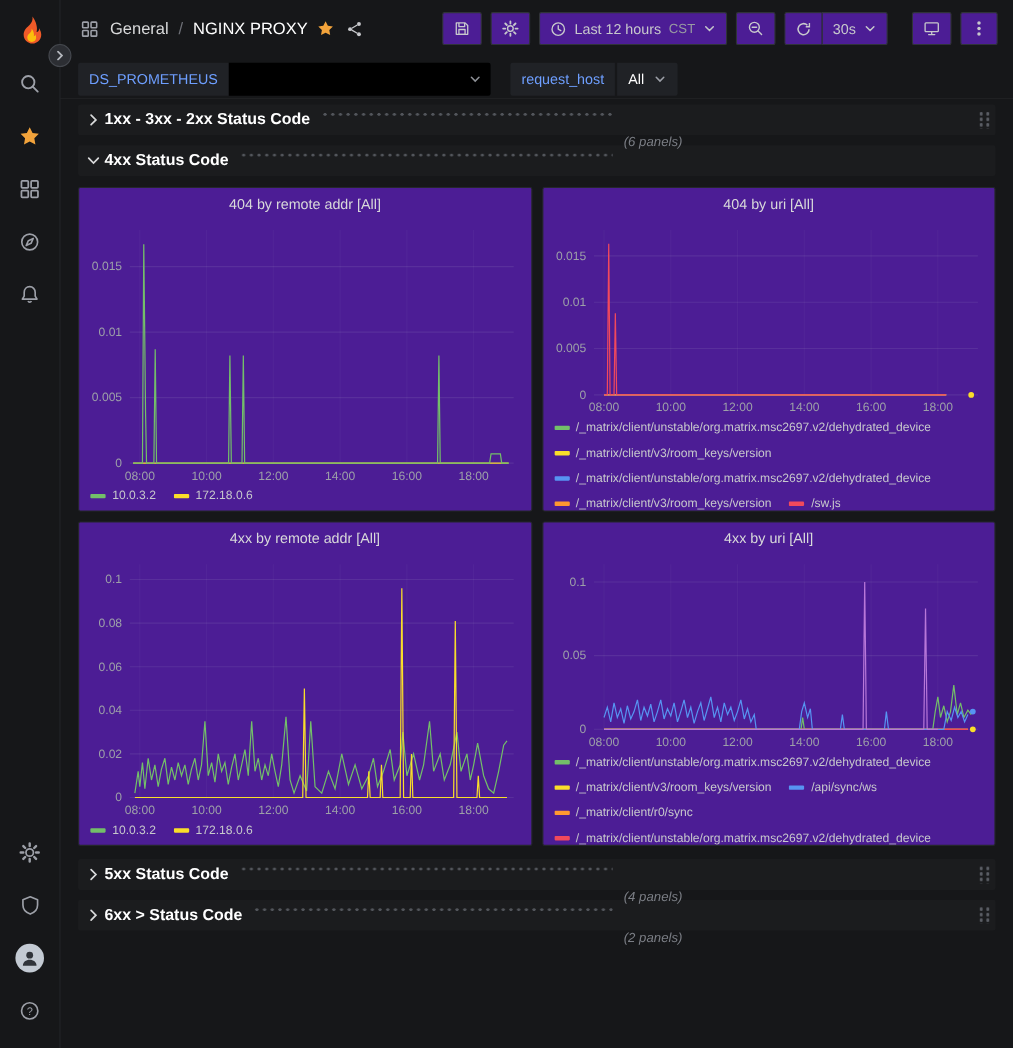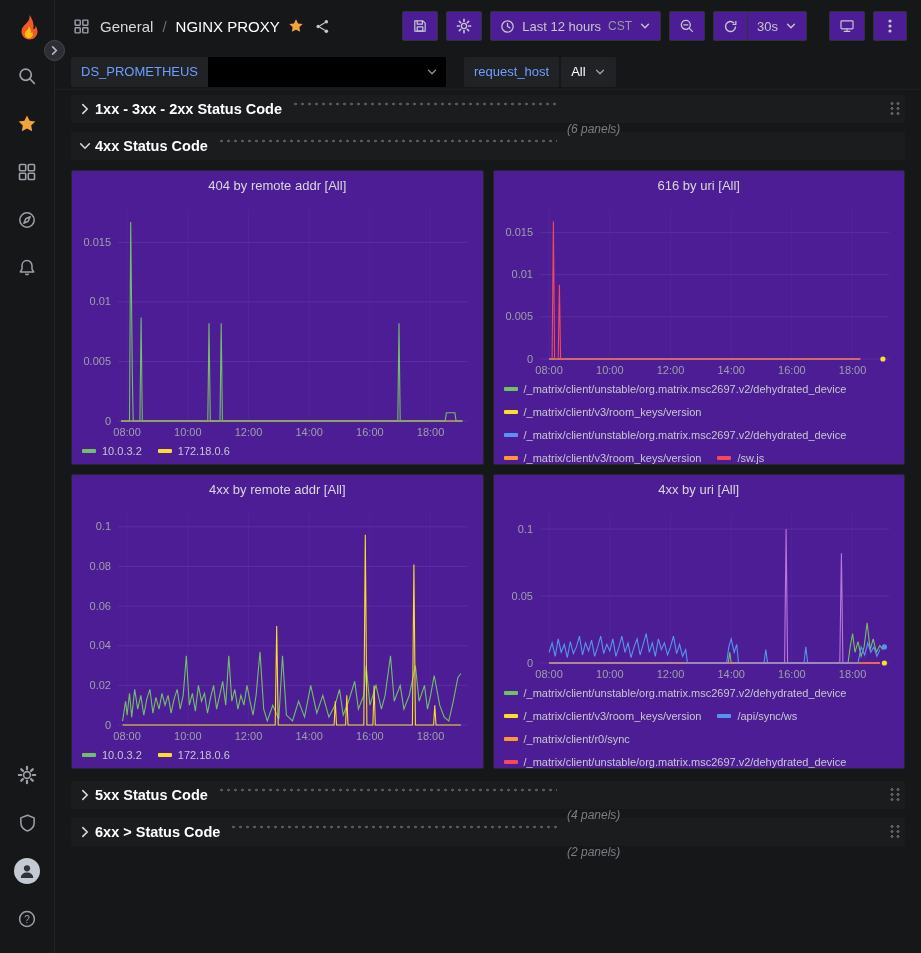--- a/index.html
+++ b/index.html
@@ -440,21 +440,21 @@
                 <span>10.0.3.2</span>
               </div>
               <div class="legend-item">
                 <span class="swatch" style="background: rgb(250, 222, 42);"></span>
                 <span>172.18.0.6</span>
               </div>
             </div>
         </section>
 
         <section class="panel legend-tall">
-          <div class="panel-title">616 by uri [All]</div>
+          <div class="panel-title">404 by uri [All]</div>
           <div class="panel-chart">
               <svg width="411" height="180">
                 <line x1="55.10434782608695" y1="10" x2="55.10434782608695" y2="160" stroke="rgba(204,204,220,0.05)"></line>
                 <text x="55.10434782608695" y="175" text-anchor="middle">08:00</text>
                 <line x1="115.8" y1="10" x2="115.8" y2="160" stroke="rgba(204,204,220,0.05)"></line>
                 <text x="115.8" y="175" text-anchor="middle">10:00</text>
                 <line x1="176.49565217391304" y1="10" x2="176.49565217391304" y2="160" stroke="rgba(204,204,220,0.05)"></line>
                 <text x="176.49565217391304" y="175" text-anchor="middle">12:00</text>
                 <line x1="237.19130434782608" y1="10" x2="237.19130434782608" y2="160" stroke="rgba(204,204,220,0.05)"></line>
                 <text x="237.19130434782608" y="175" text-anchor="middle">14:00</text>

